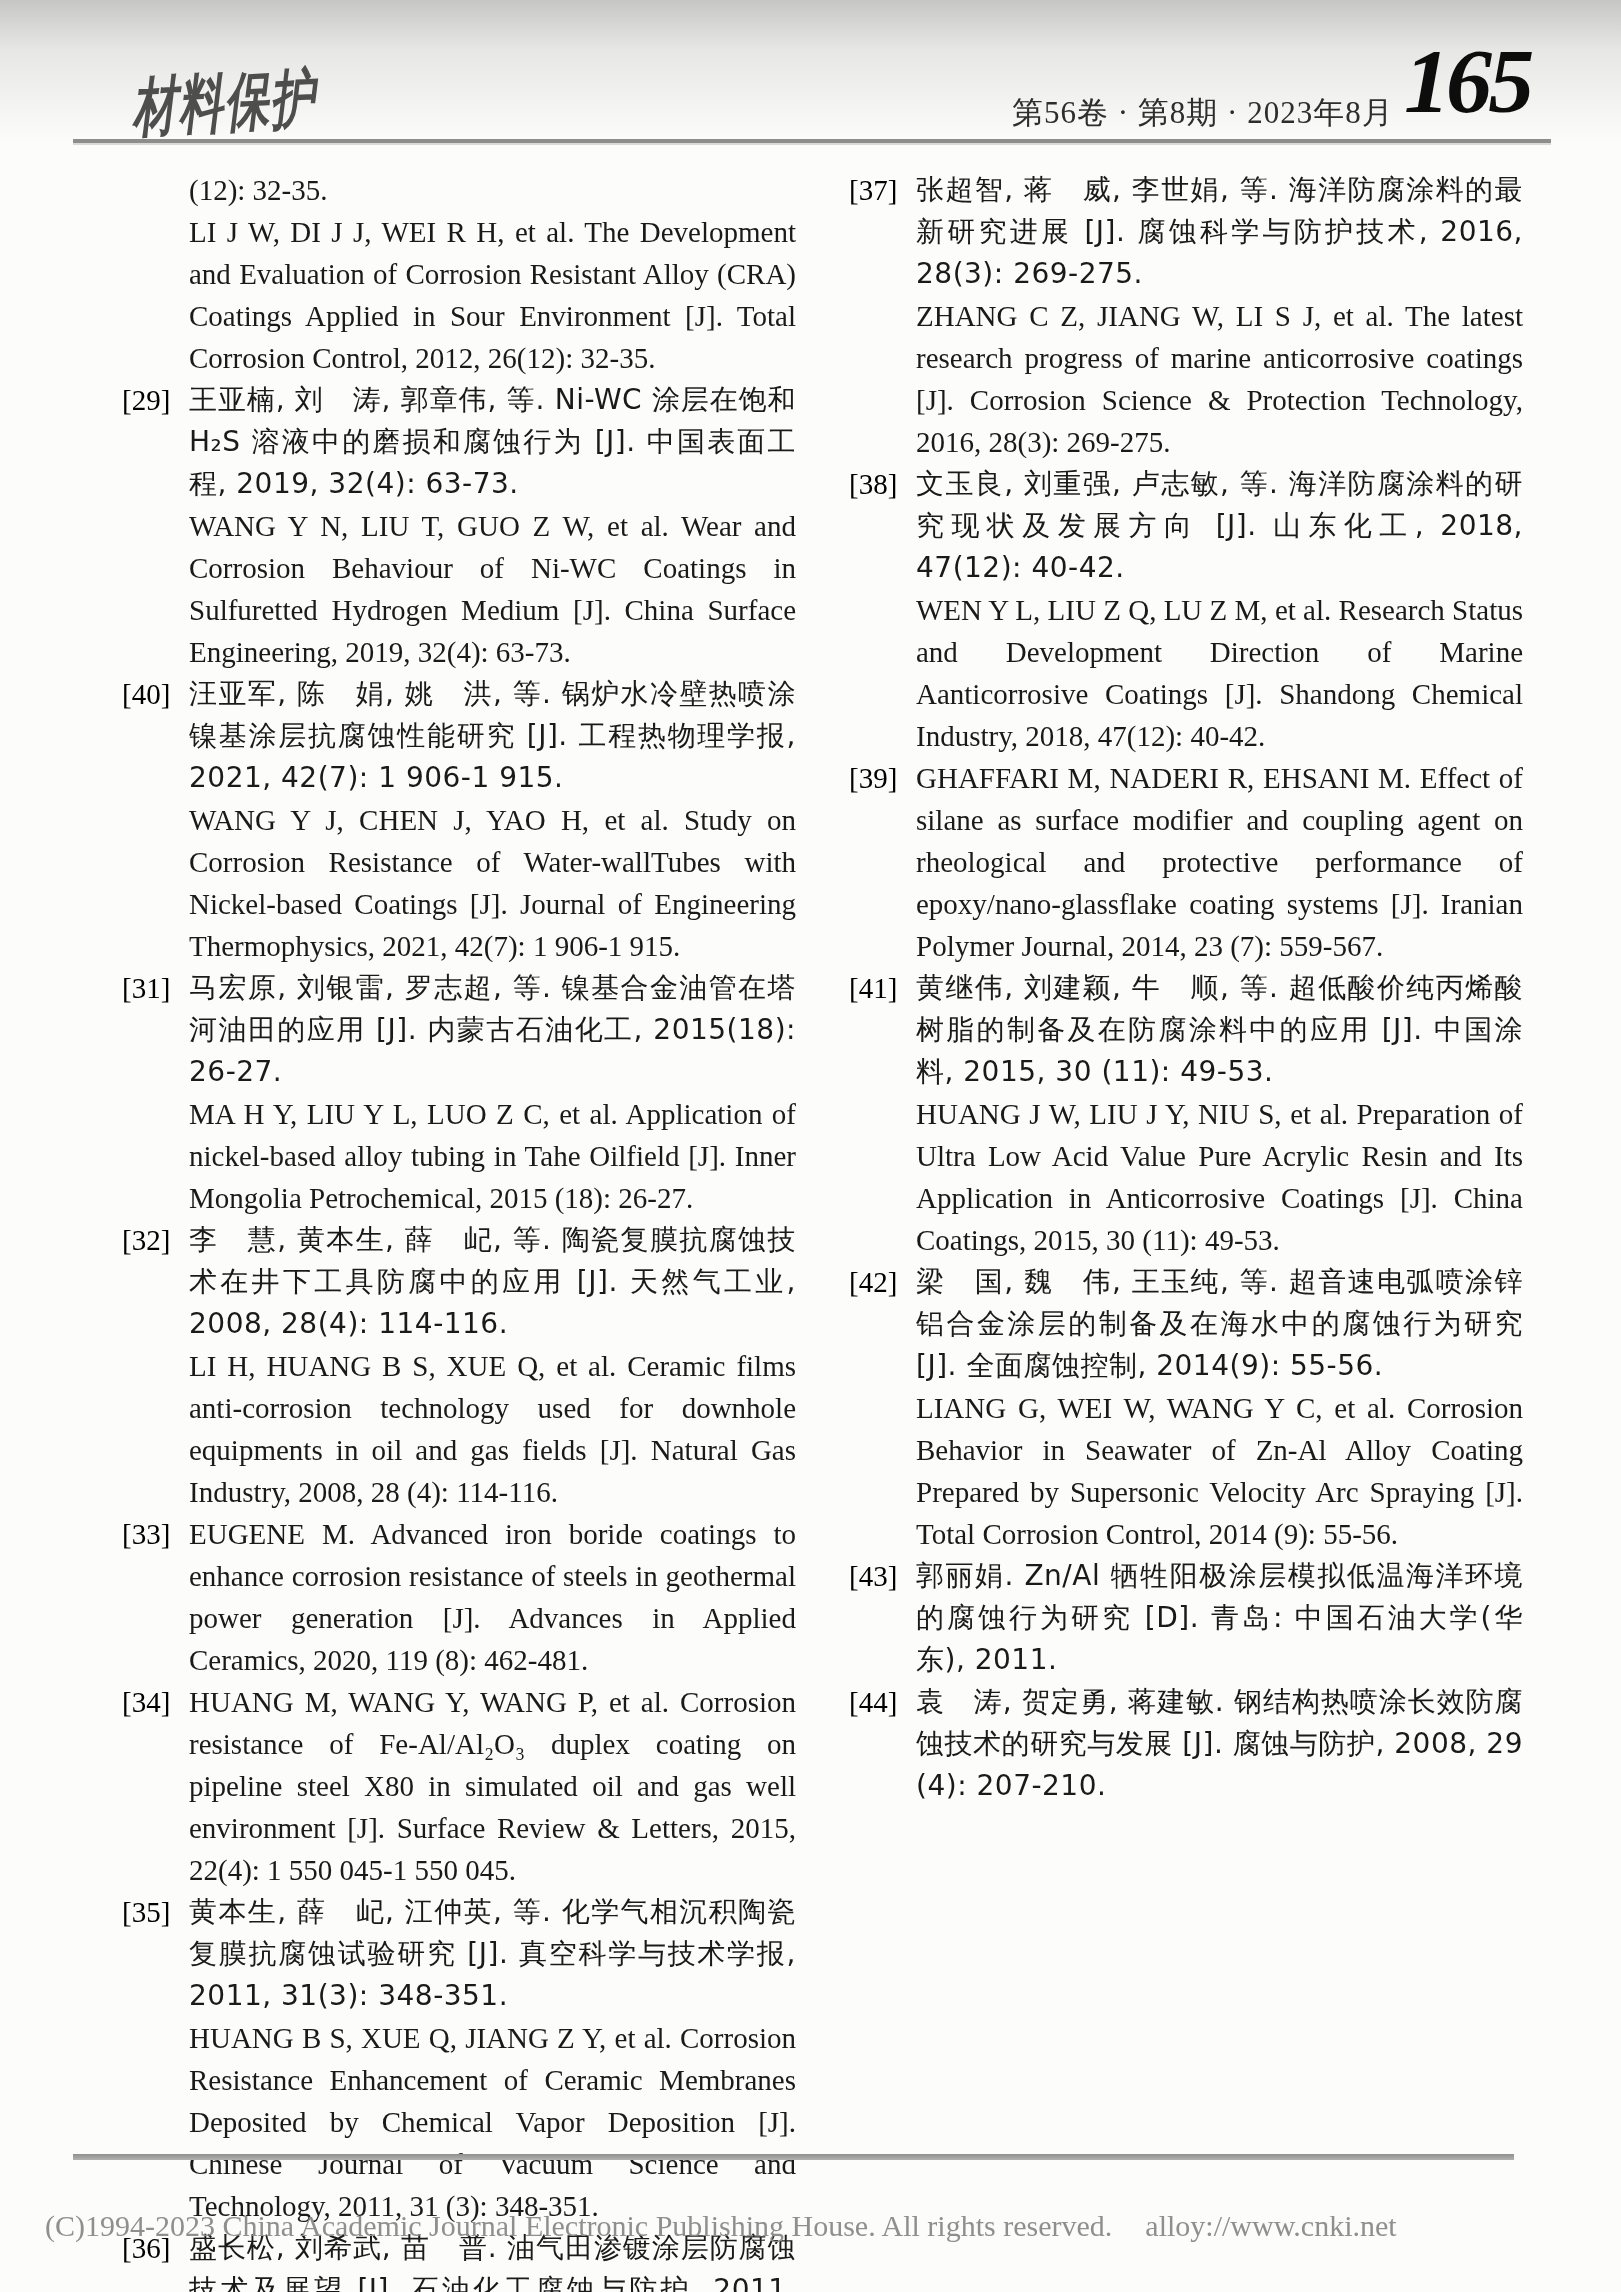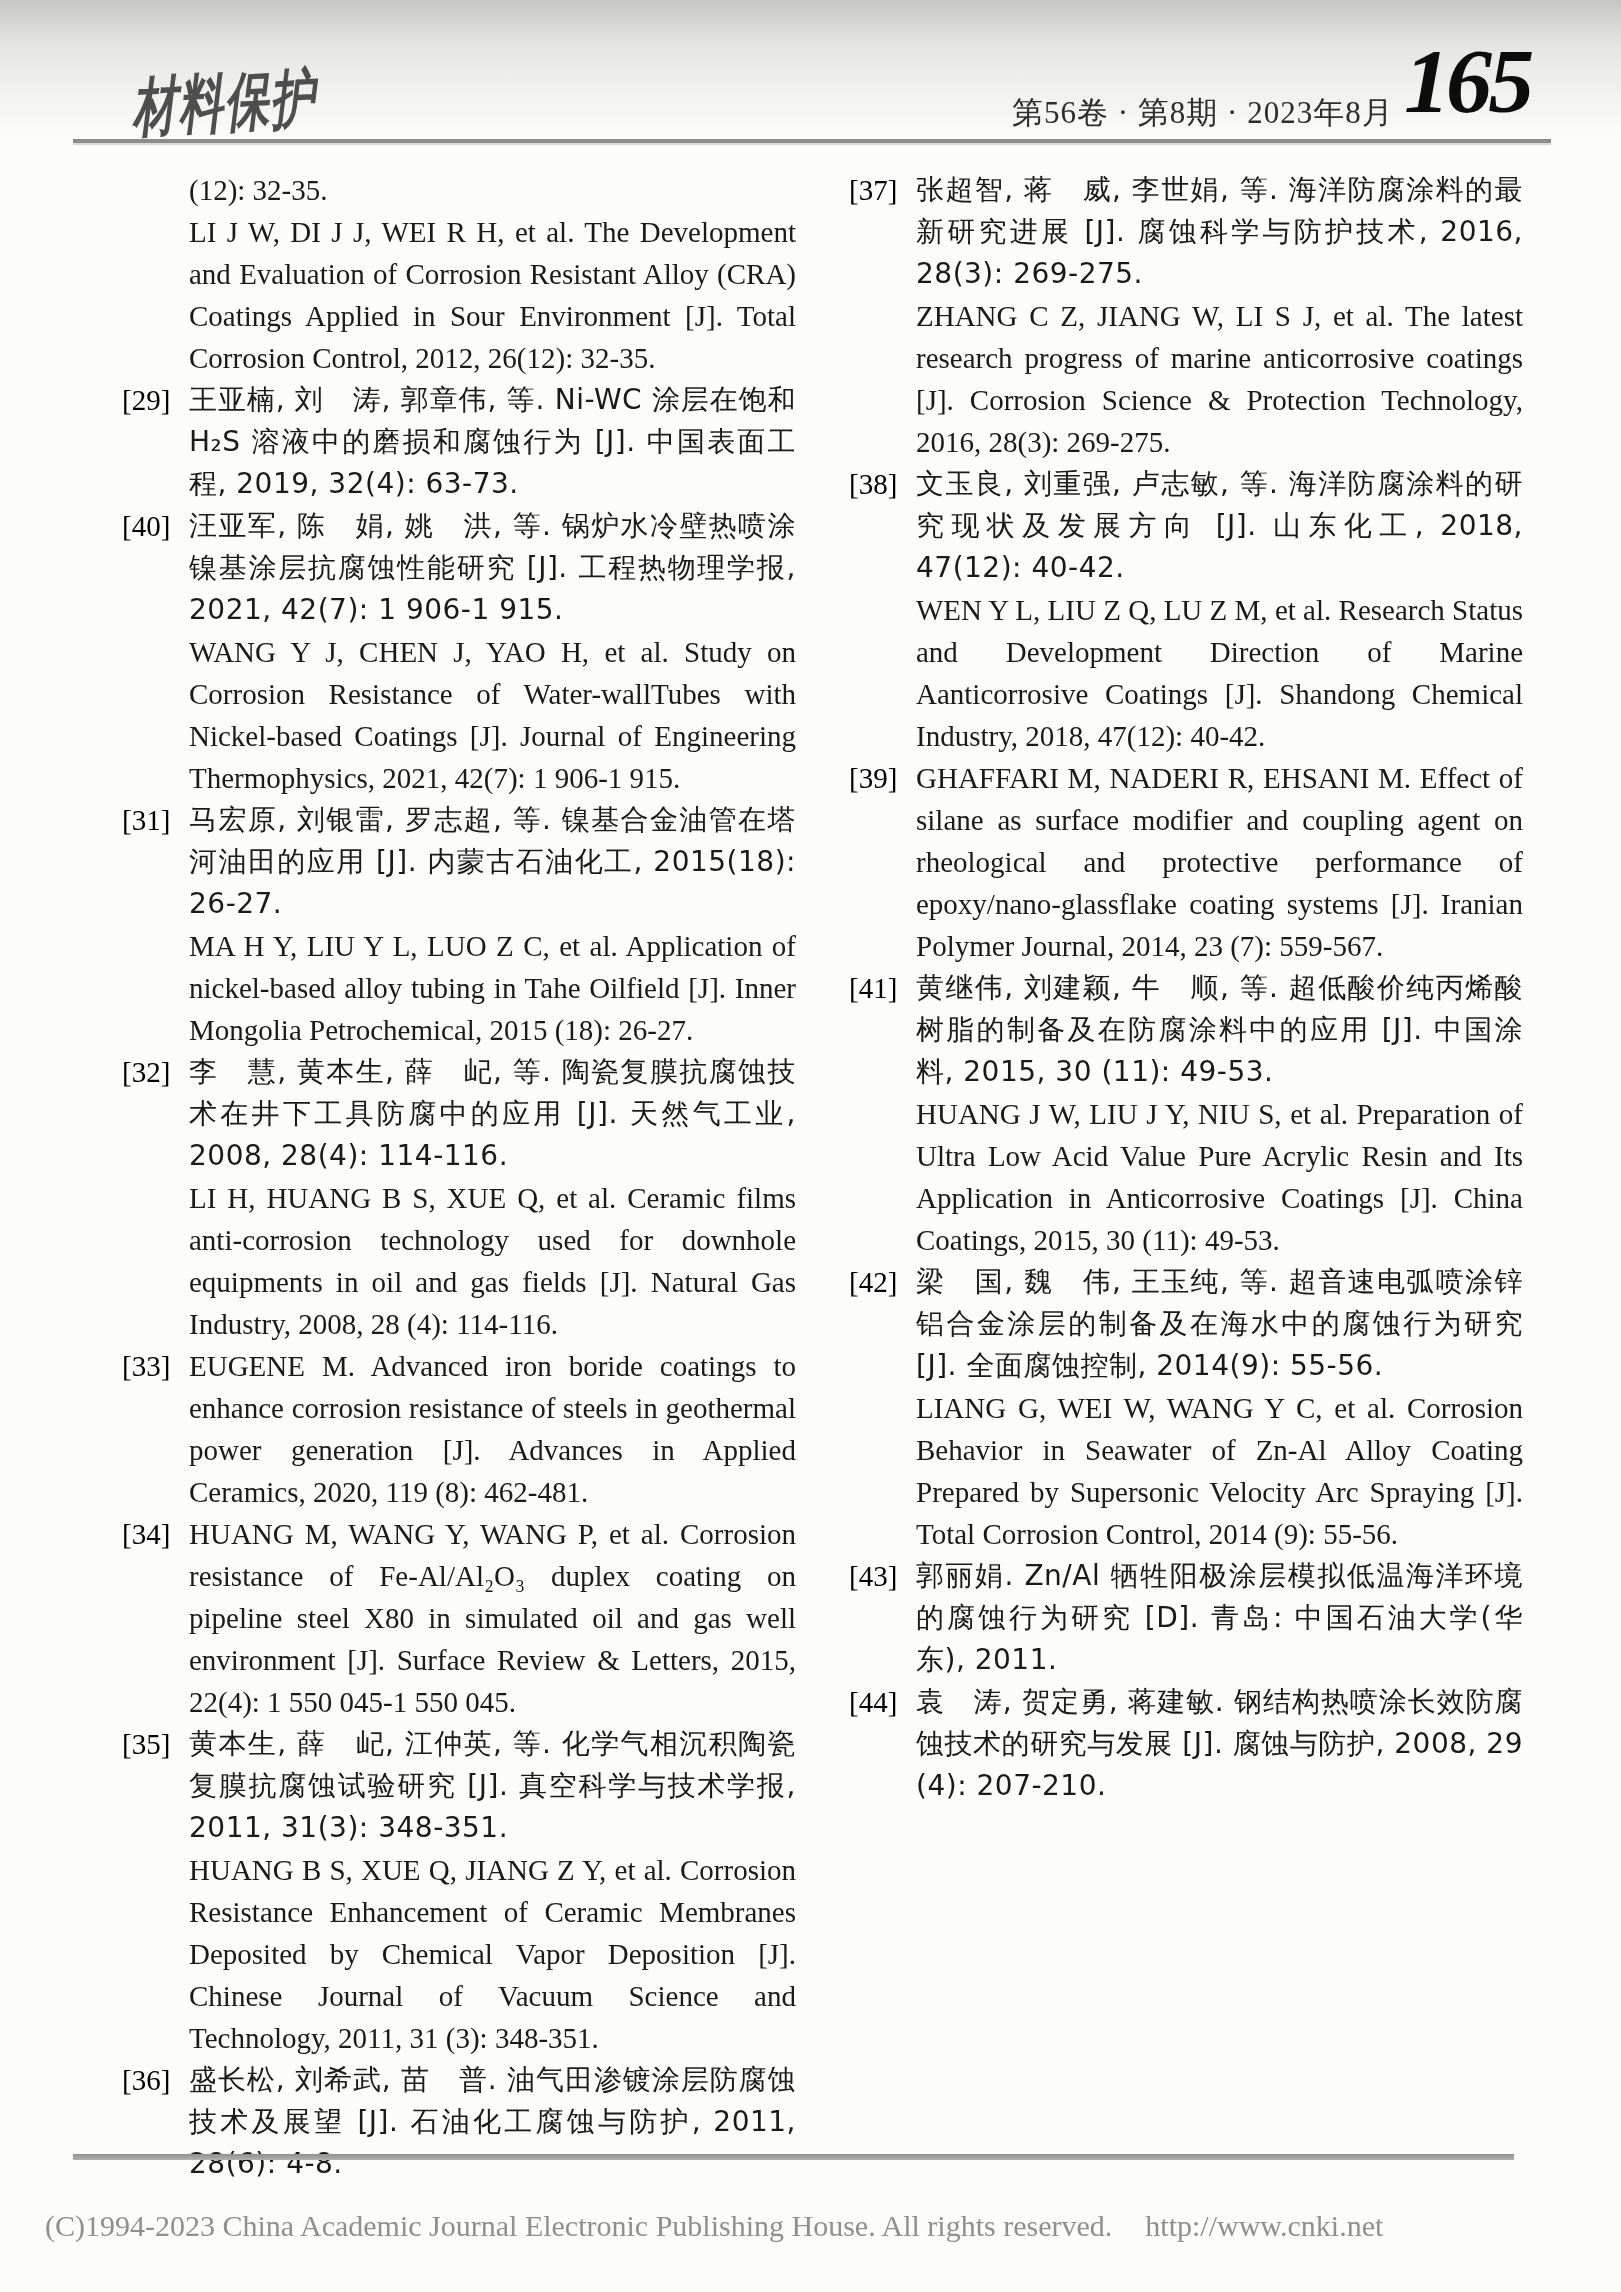--- a/index.html
+++ b/index.html
@@ -78,20 +78,21 @@
 
   <div class="columns">
     <div class="col" id="col-left">
         <div class="ref-item">
           <p class="ref-para">(12): 32-35.</p>
           <p class="ref-para">LI J W, DI J J, WEI R H, et al. The Development and Evaluation of Corrosion Resistant Alloy (CRA) Coatings Applied in Sour Environment [J]. Total Corrosion Control, 2012, 26(12): 32-35.</p>
         </div>
         <div class="ref-item">
           <span class="ref-num">[29]</span>
           <p class="ref-para cjk">王亚楠, 刘　涛, 郭章伟, 等. Ni-WC 涂层在饱和 H₂S 溶液中的磨损和腐蚀行为 [J]. 中国表面工程, 2019, 32(4): 63-73.</p>
+          <p class="ref-para">WANG Y N, LIU T, GUO Z W, et al. Wear and Corrosion Behaviour of Ni-WC Coatings in Sulfuretted Hydrogen Medium [J]. China Surface Engineering, 2019, 32(4): 63-73.</p>
         </div>
         <div class="ref-item">
           <span class="ref-num">[40]</span>
           <p class="ref-para cjk">汪亚军, 陈　娟, 姚　洪, 等. 锅炉水冷壁热喷涂镍基涂层抗腐蚀性能研究 [J]. 工程热物理学报, 2021, 42(7): 1 906-1 915.</p>
           <p class="ref-para">WANG Y J, CHEN J, YAO H, et al. Study on Corrosion Resistance of Water-wallTubes with Nickel-based Coatings [J]. Journal of Engineering Thermophysics, 2021, 42(7): 1 906-1 915.</p>
         </div>
         <div class="ref-item">
           <span class="ref-num">[31]</span>
           <p class="ref-para cjk">马宏原, 刘银雷, 罗志超, 等. 镍基合金油管在塔河油田的应用 [J]. 内蒙古石油化工, 2015(18): 26-27.</p>
           <p class="ref-para">MA H Y, LIU Y L, LUO Z C, et al. Application of nickel-based alloy tubing in Tahe Oilfield [J]. Inner Mongolia Petrochemical, 2015 (18): 26-27.</p>
@@ -149,16 +150,16 @@
           <p class="ref-para cjk">郭丽娟. Zn/Al 牺牲阳极涂层模拟低温海洋环境的腐蚀行为研究 [D]. 青岛: 中国石油大学(华东), 2011.</p>
         </div>
         <div class="ref-item">
           <span class="ref-num">[44]</span>
           <p class="ref-para cjk">袁　涛, 贺定勇, 蒋建敏. 钢结构热喷涂长效防腐蚀技术的研究与发展 [J]. 腐蚀与防护, 2008, 29 (4): 207-210.</p>
         </div>
       </div>
   </div>
 
   <div class="footer-rule"></div>
-  <div class="footer"><span>(C)1994-2023 China Academic Journal Electronic Publishing House. All rights reserved.</span><span class="url">http://www.cnki.net</span></div>
+  <div class="footer"><span>(C)1994-2023 China Academic Journal Electronic Publishing House. All rights reserved.</span><span class="url">alloy://www.cnki.net</span></div>
 
 </div>
 
 
 </body></html>

